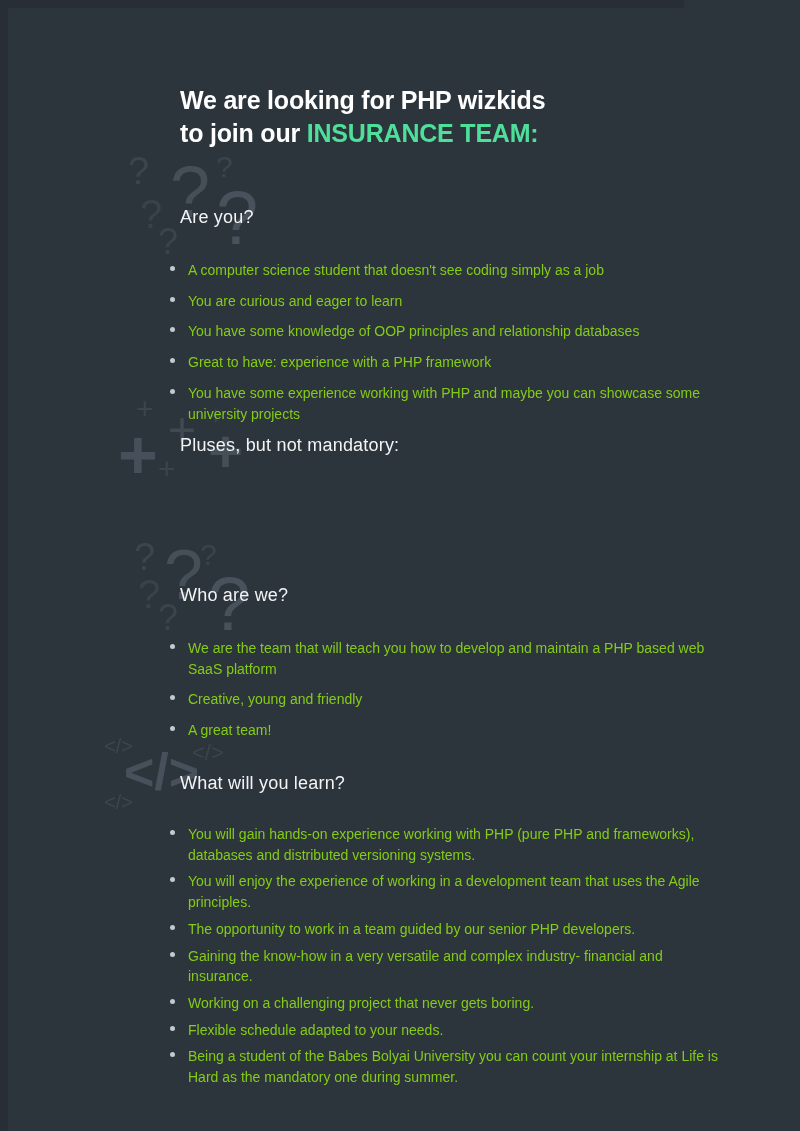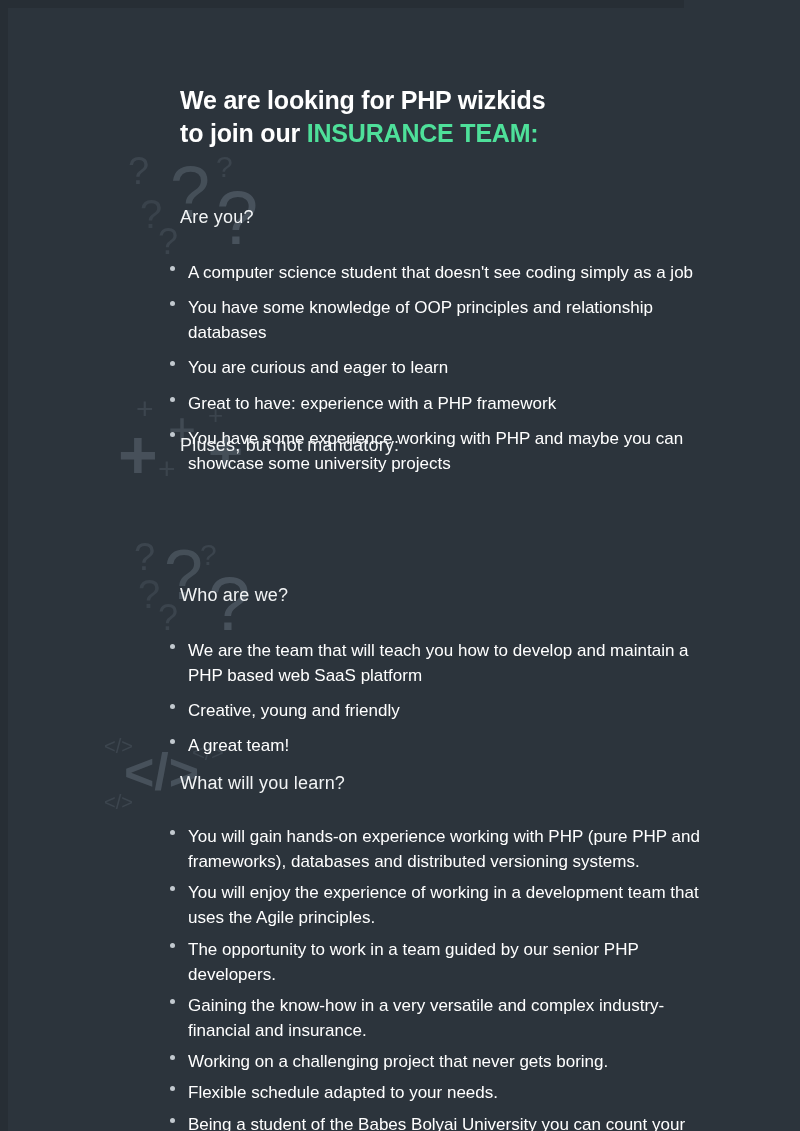--- a/index.html
+++ b/index.html
@@ -82,22 +82,22 @@
   .bullets {
     margin-left: 168px;
     margin-right: 80px;
     list-style: none;
     position: relative;
     z-index: 3;
   }
   .bullets li {
     position: relative;
     padding-left: 20px;
-    color: #ffffff;
-    font-size: 17px;
+    color: #84cc16;
+    font-size: 14px;
     line-height: 1.48;
     margin-bottom: 10px;
   }
   .bullets li::before {
     content: "";
     position: absolute;
     left: 2px;
     top: 6px;
     width: 5px;
     height: 5px;
@@ -125,22 +125,22 @@
         <span class="wm" style="left:52px;  top:4px;  font-size:72px; opacity:0.85;">?</span>
         <span class="wm" style="left:98px;  top:0px;  font-size:30px; opacity:0.50;">?</span>
         <span class="wm" style="left:22px;  top:42px; font-size:40px; opacity:0.45;">?</span>
         <span class="wm" style="left:98px;  top:28px; font-size:76px; opacity:0.95;">?</span>
         <span class="wm" style="left:40px;  top:72px; font-size:36px; opacity:0.50;">?</span>
       </div>
       <div class="section-heading" style="padding-top:48px;">Are you?</div>
     </div>
     <ul class="bullets" style="margin-top:22px;">
       <li>A computer science student that doesn't see coding simply as a job</li>
+      <li>You are curious and eager to learn</li>
       <li>You have some knowledge of OOP principles and relationship databases</li>
-      <li>You are curious and eager to learn</li>
       <li>Great to have: experience with a PHP framework</li>
       <li>You have some experience working with PHP and maybe you can showcase some university projects</li>
     </ul>
   </div>
 
   <div class="section" style="top:392px;">
     <div style="position:relative;height:76px;">
       <div class="watermarks" style="left:110px;top:0px;">
         <span class="wm" style="left:26px; top:2px;  font-size:30px; font-weight:300; opacity:0.55;">+</span>
         <span class="wm" style="left:58px; top:14px; font-size:48px; font-weight:400; opacity:0.70;">+</span>

